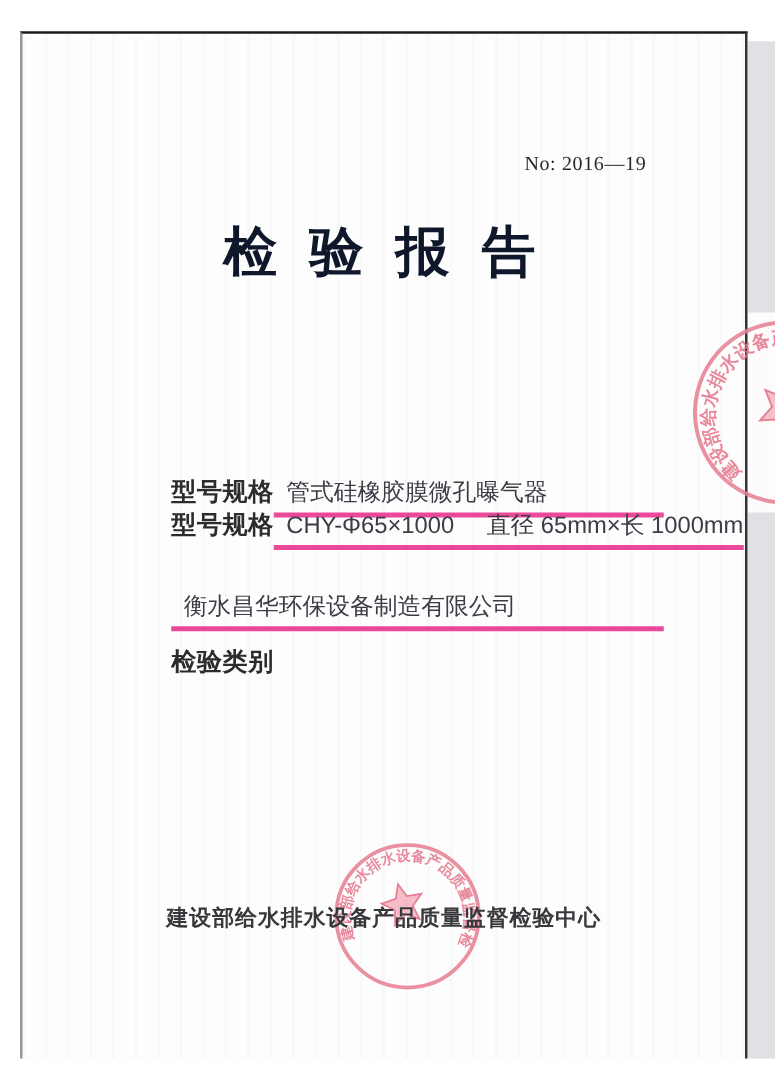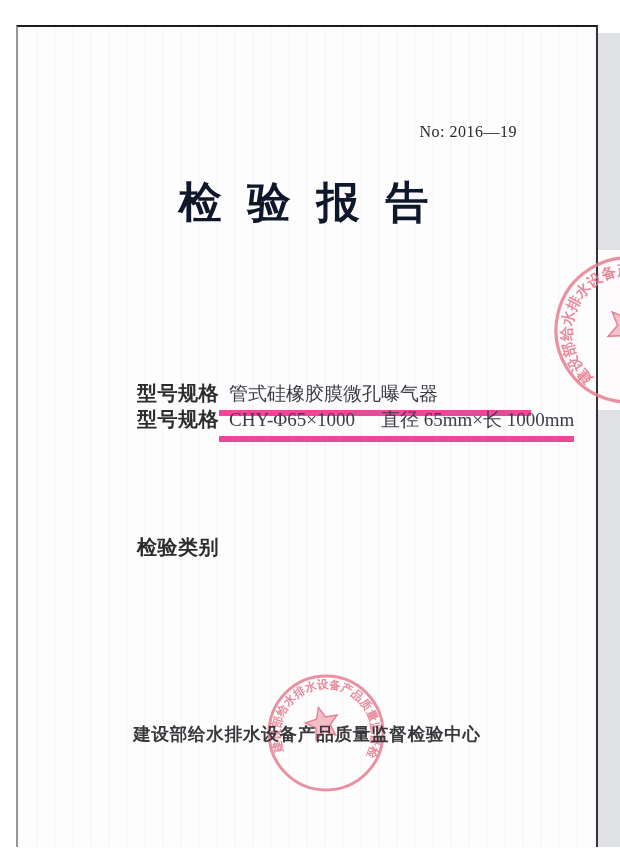--- a/index.html
+++ b/index.html
@@ -29,22 +29,22 @@
   }
   .doc-title{
     position:absolute;top:181px;left:16px;width:582px;text-align:center;
     font-size:43px;line-height:1;font-weight:bold;color:#0f172a;letter-spacing:7px;
   }
   .frow{position:absolute;left:137px;width:394px;display:flex;align-items:baseline;}
   .flabel{
     flex:0 0 78px;font-size:20px;font-weight:bold;color:#2c2c2f;letter-spacing:.5px;white-space:nowrap;
   }
   .fval{
-    flex:1 1 auto;border-bottom:6px solid #ec4899;padding:0 0 3px 10px;white-space:nowrap;
-    font-family:Liberation Serif, serif;font-size:19px;color:#3c3c46;min-height:22px;
+    flex:1 1 auto;border-bottom:4px solid #ec4899;padding:0 0 3px 10px;white-space:nowrap;
+    font-family:Liberation Sans, sans-serif;font-size:19px;color:#3c3c46;min-height:22px;
   }
   .fval .v2{margin-left:26px;text-align:right;}
   .issuer{
     position:absolute;top:722px;left:16px;width:582px;text-align:center;z-index:6;
     font-size:17.5px;font-weight:bold;color:#38383c;letter-spacing:.8px;
   }
   .stamp{position:absolute;z-index:5;opacity:.85;}
   .stamp-bottom{left:264px;top:671px;width:124px;height:124px;}
   .stamp-edge{left:548px;top:250px;width:160px;height:160px;}
   .stamp text{font-family:"Liberation Sans",sans-serif;font-weight:bold;}
@@ -68,23 +68,24 @@
     <span class="flabel">型号规格</span>
     <span class="fval"><span>管式硅橡胶膜微孔曝气器</span><span class="v2"></span></span>
   </div>
 
   <div class="frow" style="top:406px">
     <span class="flabel">型号规格</span>
     <span class="fval"><span>CHY-Φ65×1000</span><span class="v2">直径 65mm×长 1000mm</span></span>
   </div>
 
   <div class="frow" style="top:472px">
+    <span class="fval"><span>衡水昌华环保设备制造有限公司</span><span class="v2"></span></span>
   </div>
 
-  <div class="frow" style="top:534px">
+  <div class="frow" style="top:516px">
     <span class="flabel">检验类别</span>
   </div>
 
   <div class="issuer">建设部给水排水设备产品质量监督检验中心</div>
 
   <svg class="stamp stamp-bottom" viewBox="0 0 124 124">
     <circle cx="62" cy="62" r="57" fill="none" stroke="#e77f92" stroke-width="3"></circle>
     <g transform="rotate(-14 58 51)">
       <path d="M58 36 L62.6 46.9 L74.4 47.9 L65.4 55.6 L68.1 67.1 L58 60.9 L47.9 67.1 L50.6 55.6 L41.6 47.9 L53.4 46.9 Z" fill="#ef9aa8" fill-opacity="0.75" stroke="#e36b82" stroke-width="1.4"></path>
     </g>

